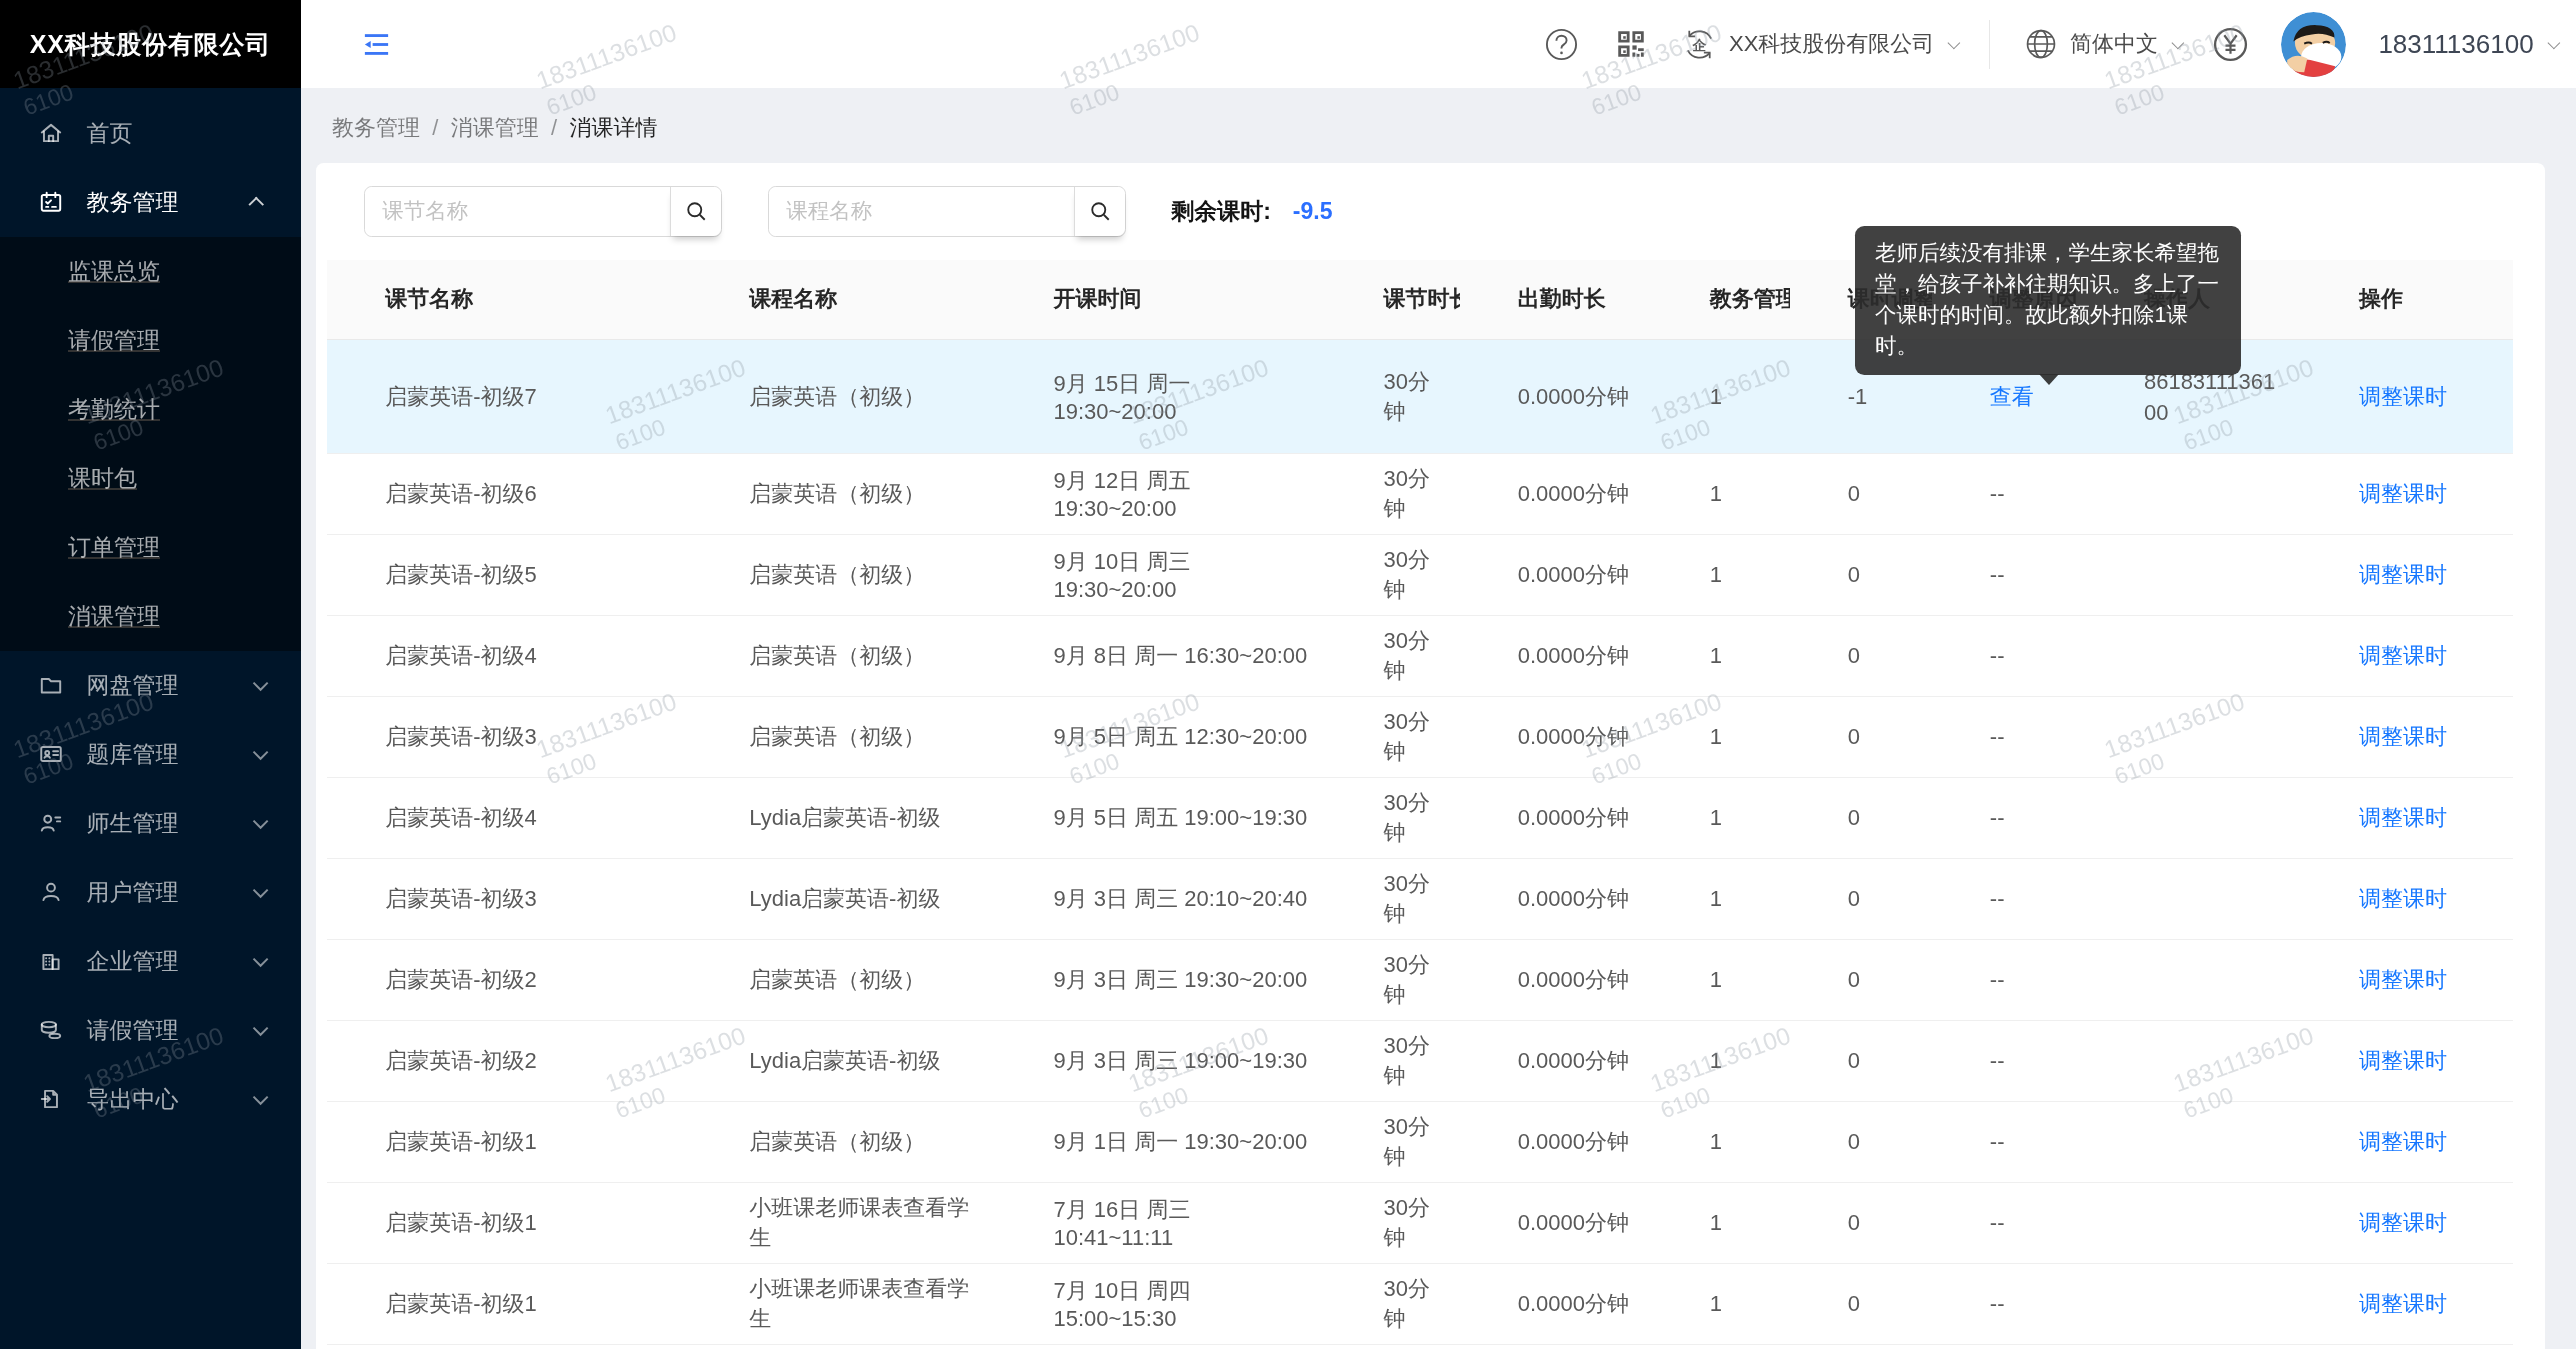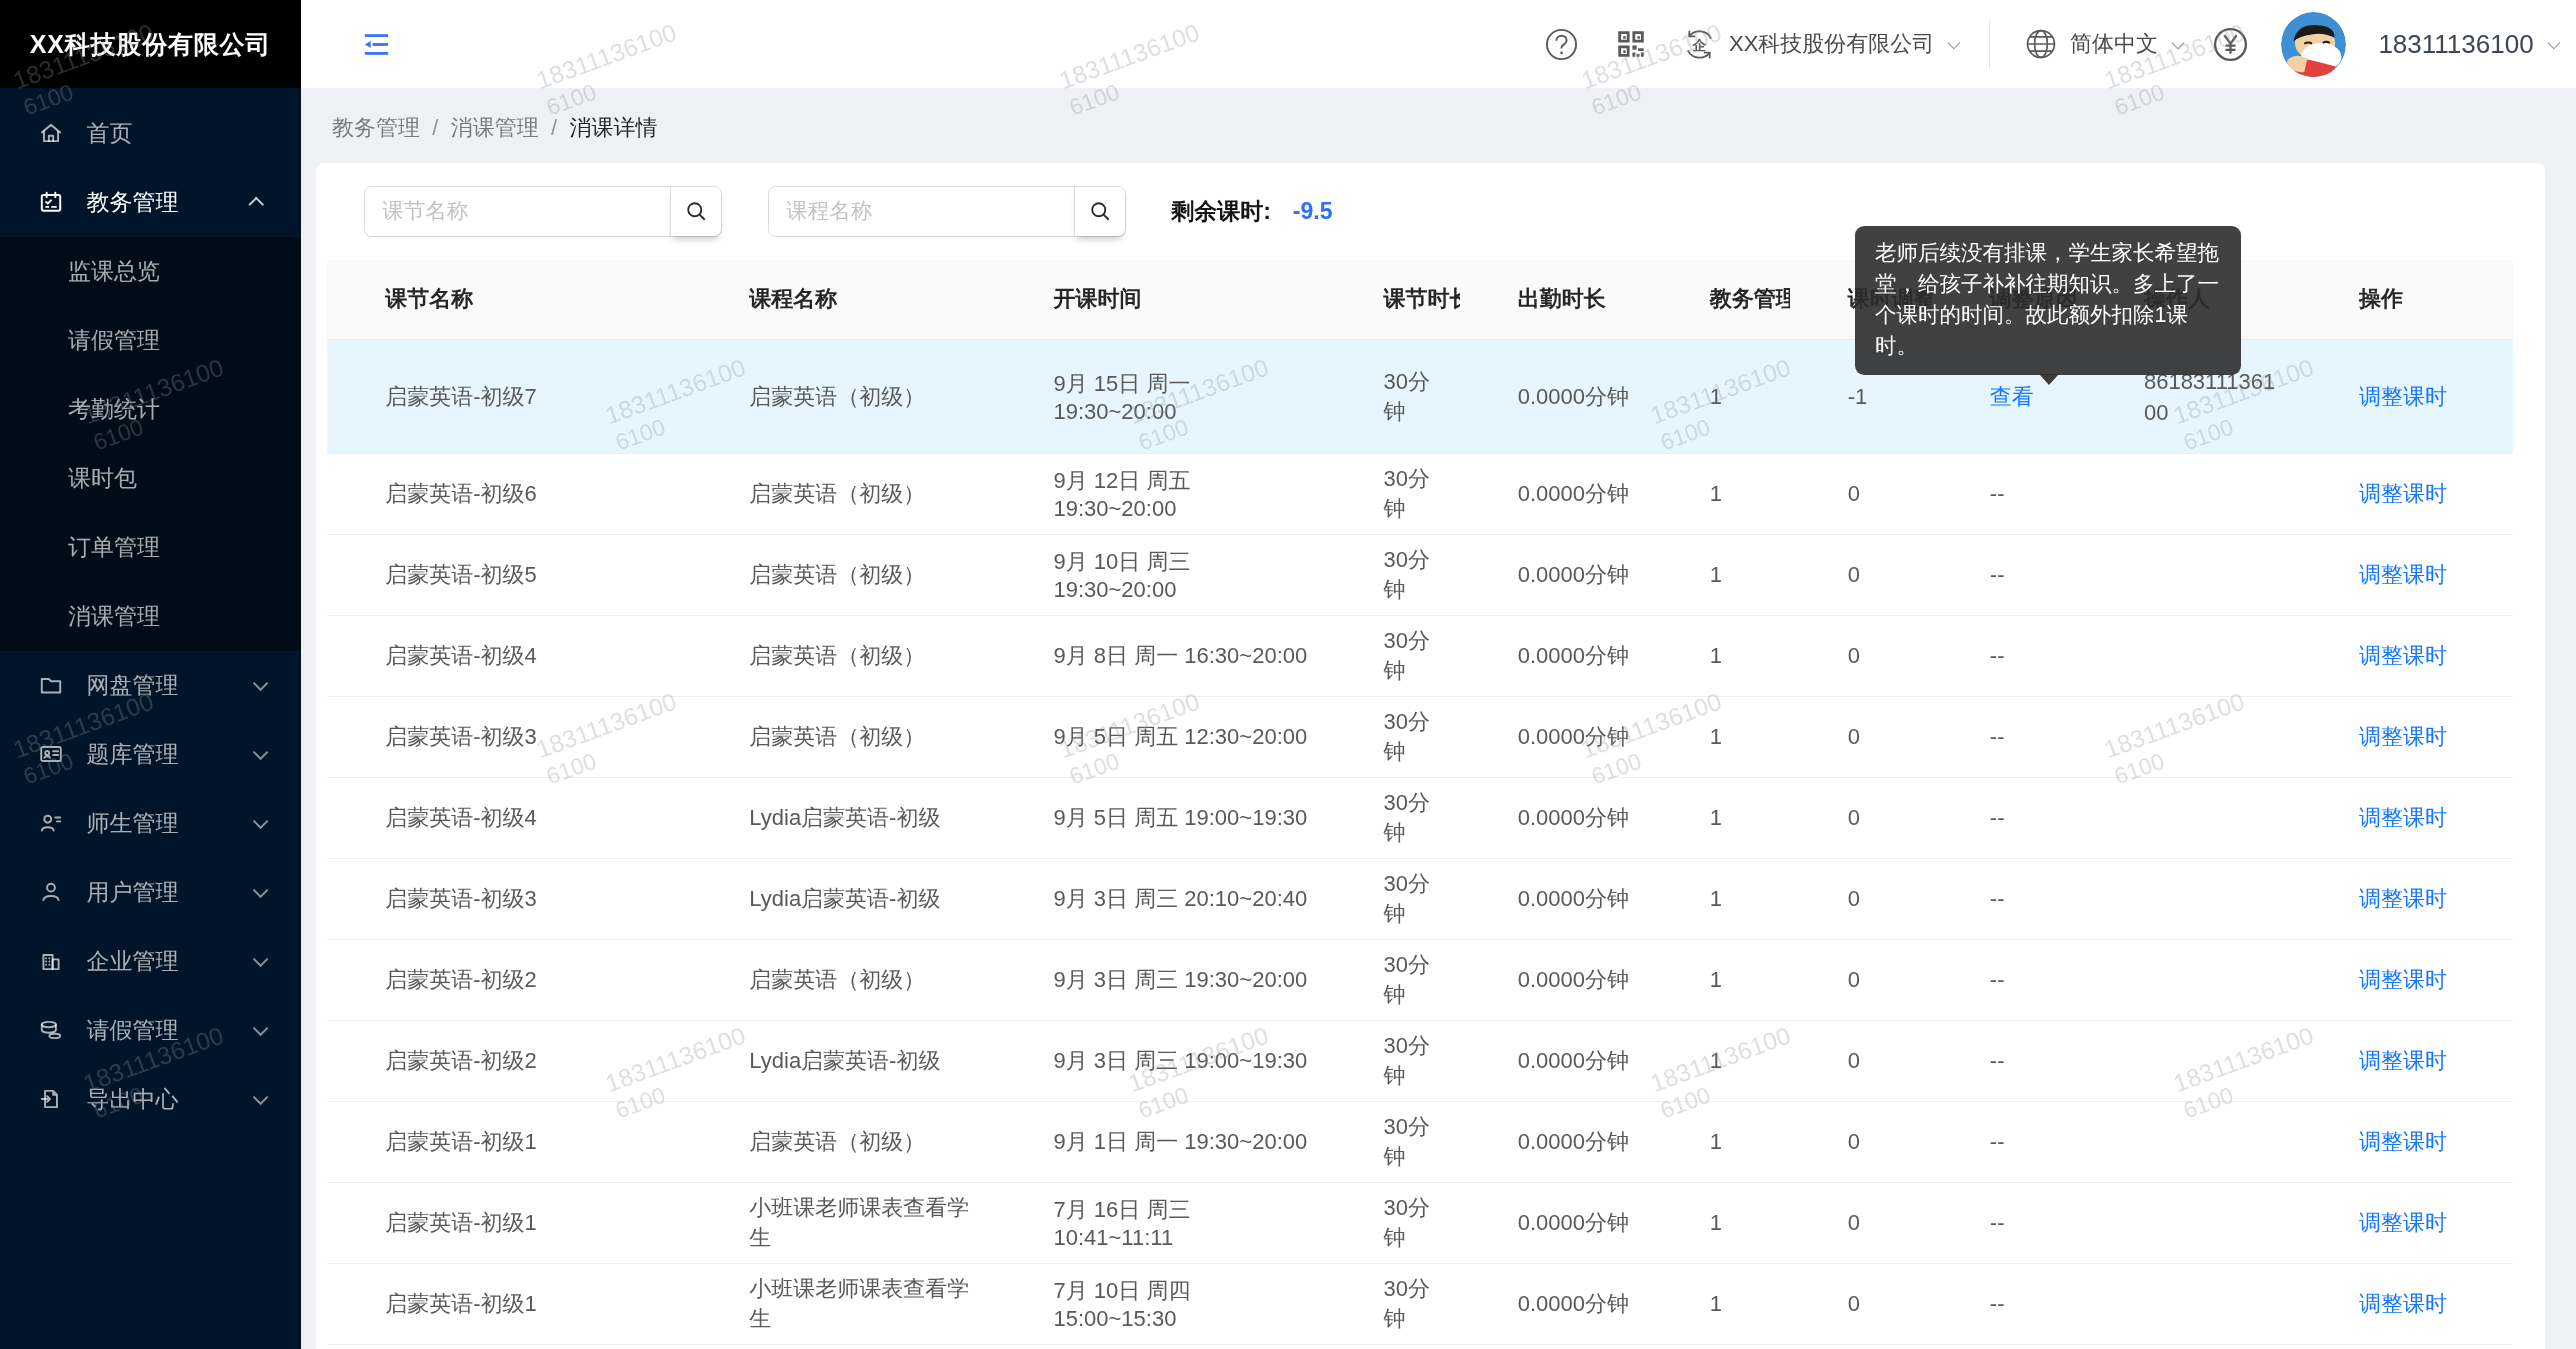--- a/index.html
+++ b/index.html
@@ -31,21 +31,21 @@
   .mi-icon { width: 28px; height: 28px; display: inline-flex; align-items: center; justify-content: center; }
   .mi-icon svg { width: 26px; height: 26px; }
   .mi-label { margin-left: 21.5px; }
   .chev {
     position: absolute; right: 37px; width: 10.8px; height: 10.8px;
     border-right: 2.3px solid currentColor; border-bottom: 2.3px solid currentColor;
     opacity: 0.8;
   }
   .chev.down { transform: rotate(45deg) translateY(-3.1px); }
   .chev.up   { transform: rotate(-135deg) translateY(-3.1px); }
-  .submenu { background: #000c17; }
+  .submenu { background: #000c17; text-decoration: underline; }
   .submenu-item {
     height: 69px; display: flex; align-items: center; padding-left: 68px;
     color: rgba(255,255,255,0.66); font-size: 23px; cursor: pointer;
   }
   
   .main { margin-left: 301px; height: 1349px; display: flex; flex-direction: column; }
   .topbar {
     height: 88px; background: #fff; display: flex; align-items: center;
     padding: 0 20px 0 60px; flex: 0 0 auto;
   }

